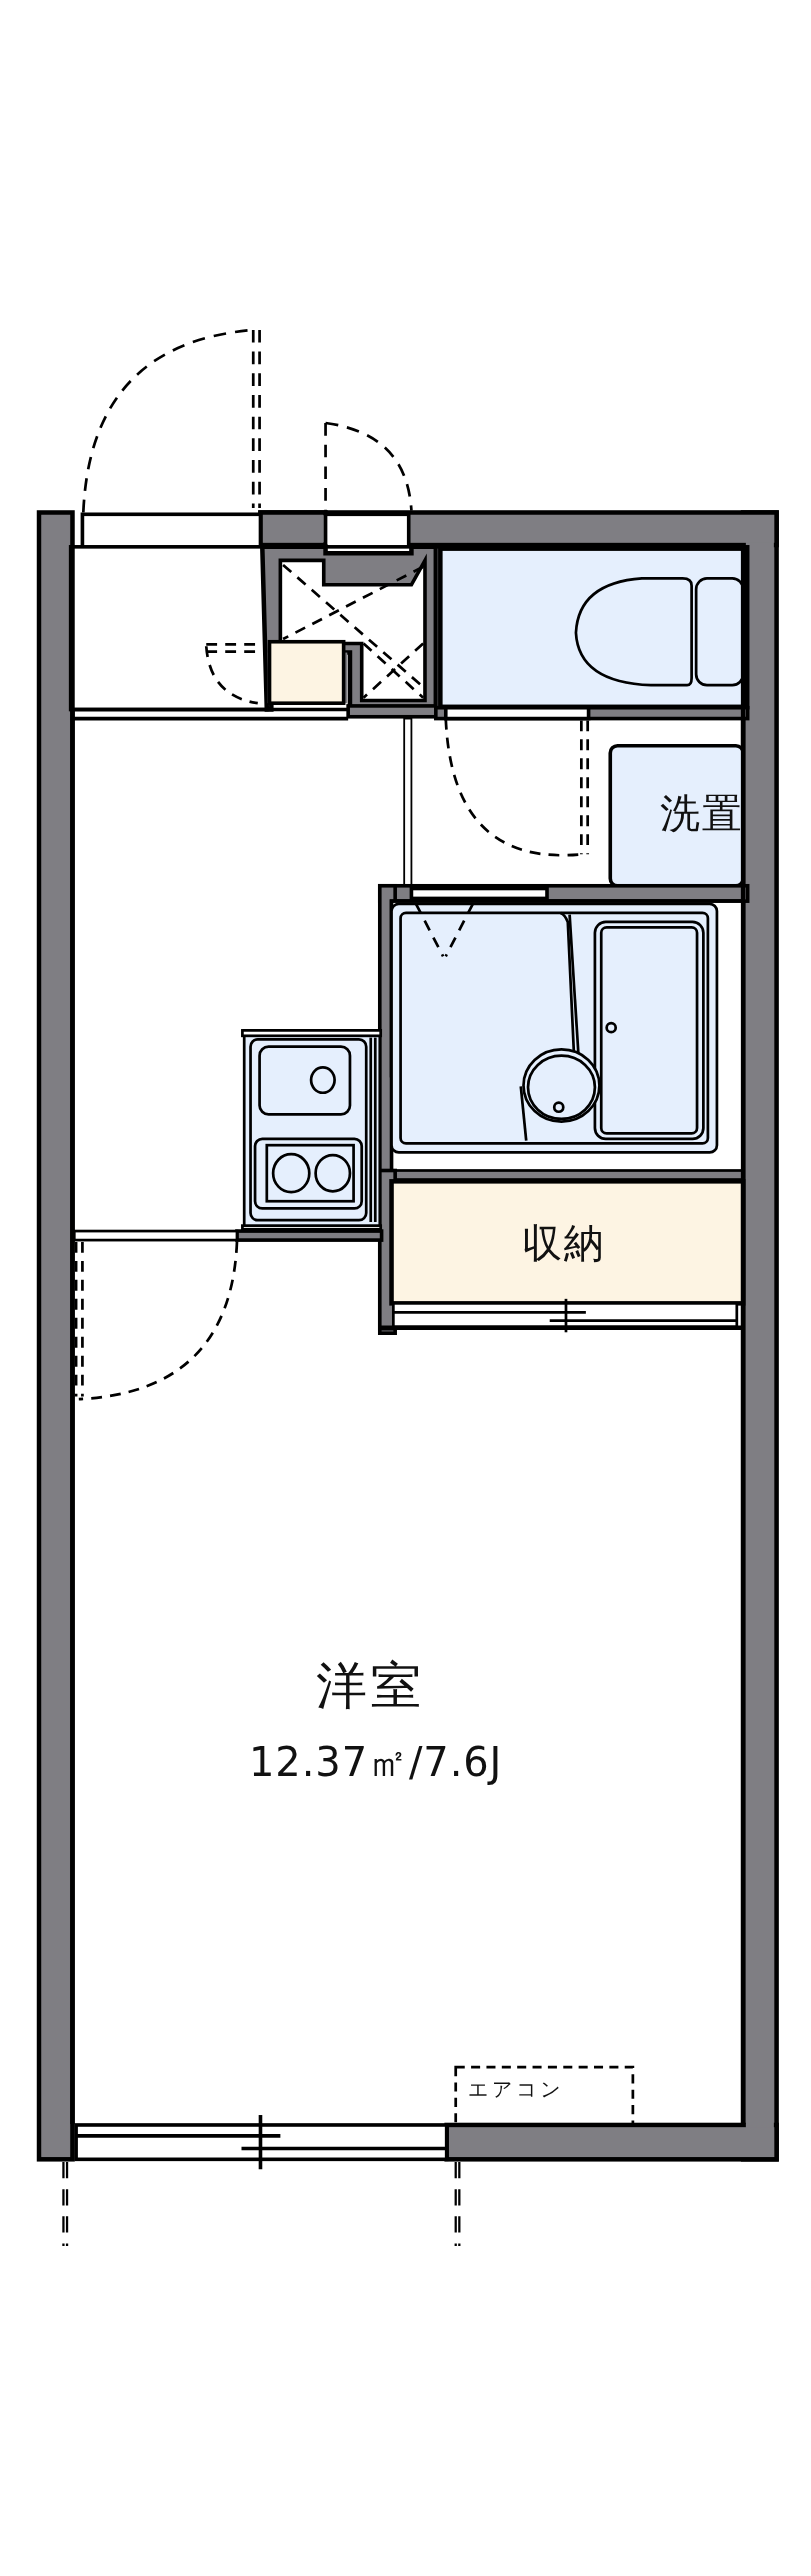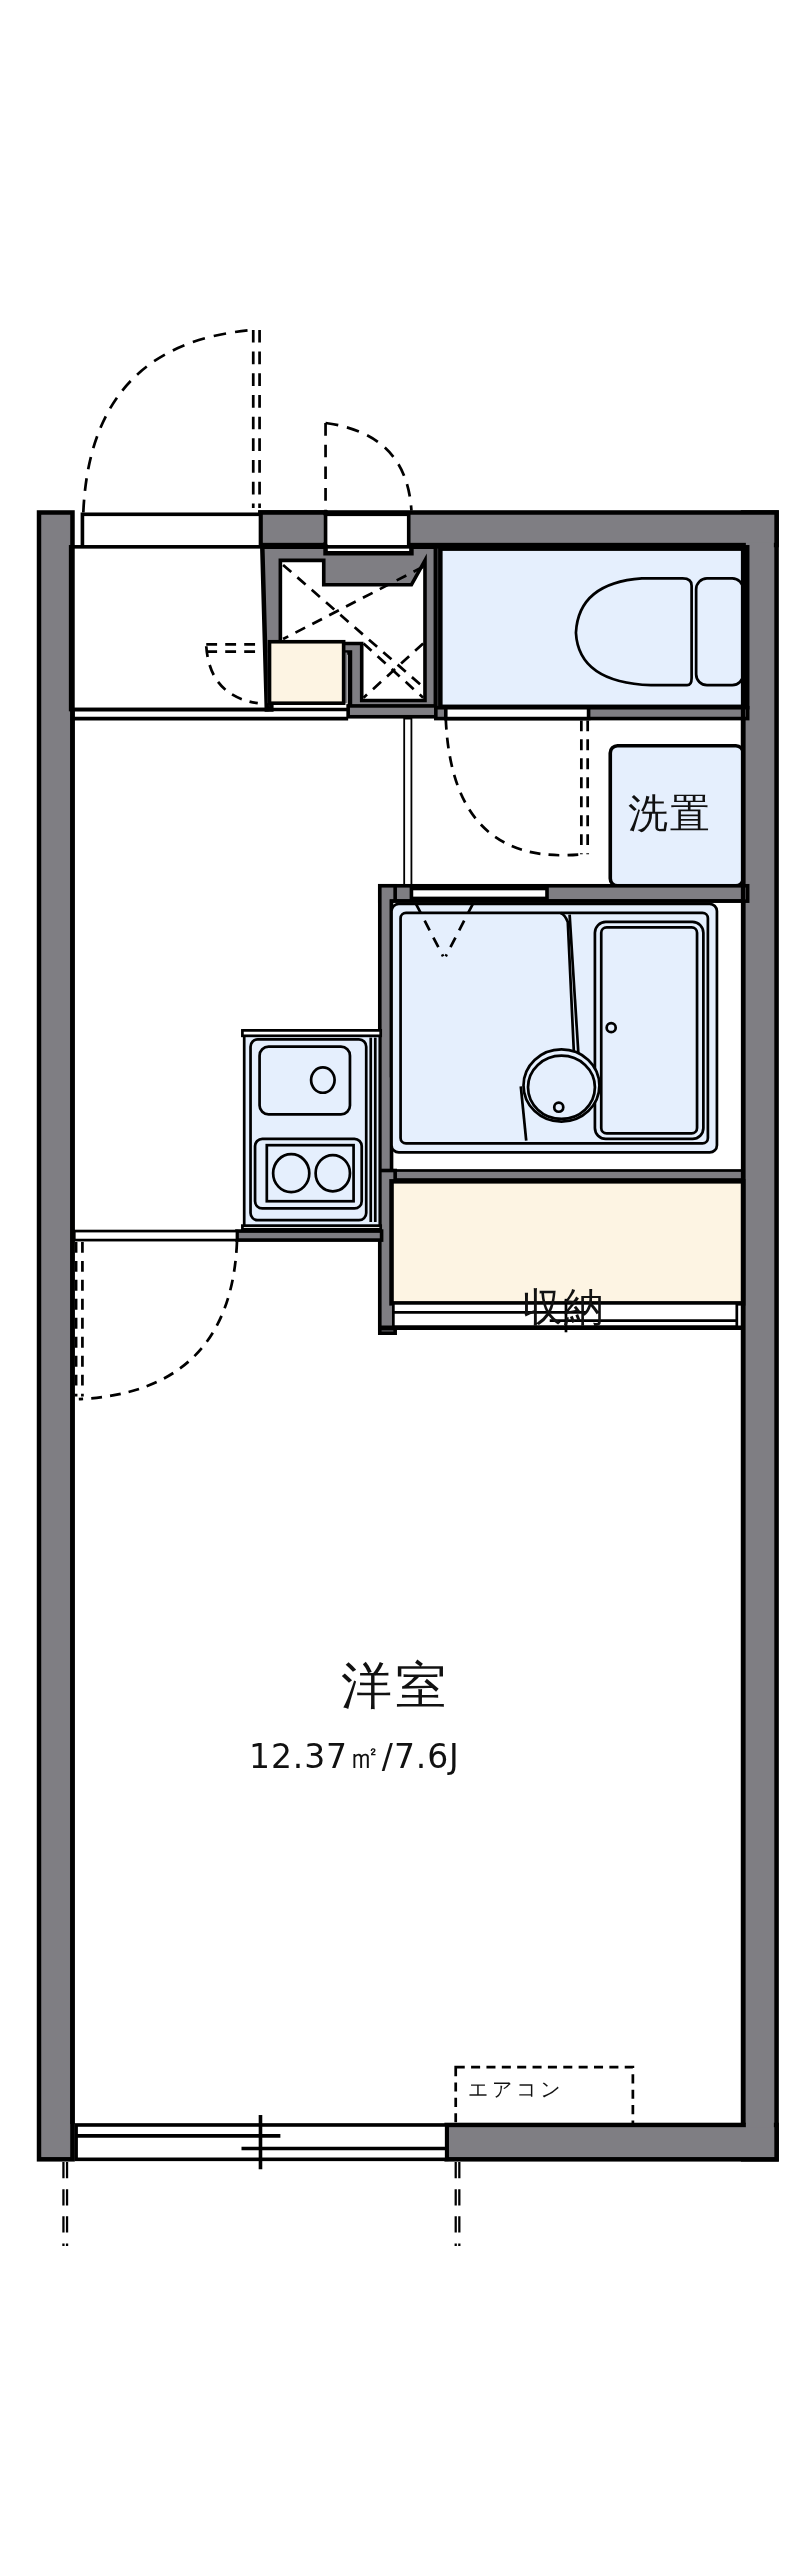--- a/index.html
+++ b/index.html
@@ -1,20 +1,20 @@
 <!DOCTYPE html>
 <html style="font-size:14.5px"><head>
 <meta charset="utf-8">
 <style>
   html, body { margin:0; padding:0; background:#ffffff; }
   body { width:812px; height:2576px; position:relative; overflow:hidden; font-family:"DejaVu Sans", sans-serif; }
   #plan { position:absolute; left:0; top:0; }
   .lbl { position:absolute; color:#111; white-space:nowrap; font-family:"DejaVu Sans", sans-serif; }
   .room-name { font-size:51px; letter-spacing:3.6px; }
-  .room-area { font-size:33px; letter-spacing:0.9px; }
+  .room-area { font-size:40px; letter-spacing:0.9px; }
   .small-lbl { font-size:40px; letter-spacing:1.8px; }
   .ac-lbl { font-size:20px; letter-spacing:3.6px; }
 </style>
 </head>
 <body>
 
 <svg id="plan" width="812" height="2576" viewBox="0 0 898 2850" xmlns="http://www.w3.org/2000/svg">
 
   <g stroke="#000" stroke-width="5" fill="#7f7e83">
 
@@ -200,18 +200,18 @@
   <g stroke="#000" stroke-width="2.5" stroke-dasharray="18,12" fill="none">
     <line x1="70" y1="2392" x2="70" y2="2485"></line>
     <line x1="74" y1="2392" x2="74" y2="2485"></line>
     <line x1="504" y1="2392" x2="504" y2="2485"></line>
     <line x1="508" y1="2392" x2="508" y2="2485"></line>
   </g>
 
   <rect x="504" y="2287" width="196" height="64" fill="none" stroke="#000" stroke-width="3" stroke-dasharray="10,7"></rect>
 </svg>
 
-<div class="lbl small-lbl" style="left:628px; top:786px;">洗置</div>
-<div class="lbl small-lbl" style="left:522px; top:1280px;">収納</div>
-<div class="lbl room-name" style="left:341px; top:1652px;">洋室</div>
+<div class="lbl small-lbl" style="left:660px; top:786px;">洗置</div>
+<div class="lbl small-lbl" style="left:522px; top:1216px;">収納</div>
+<div class="lbl room-name" style="left:316px; top:1652px;">洋室</div>
 <div class="lbl room-area" style="left:249px; top:1735px;">12.37㎡/7.6J</div>
 <div class="lbl ac-lbl" style="left:468px; top:2076px;">エアコン</div>
 
 
 </body></html>

